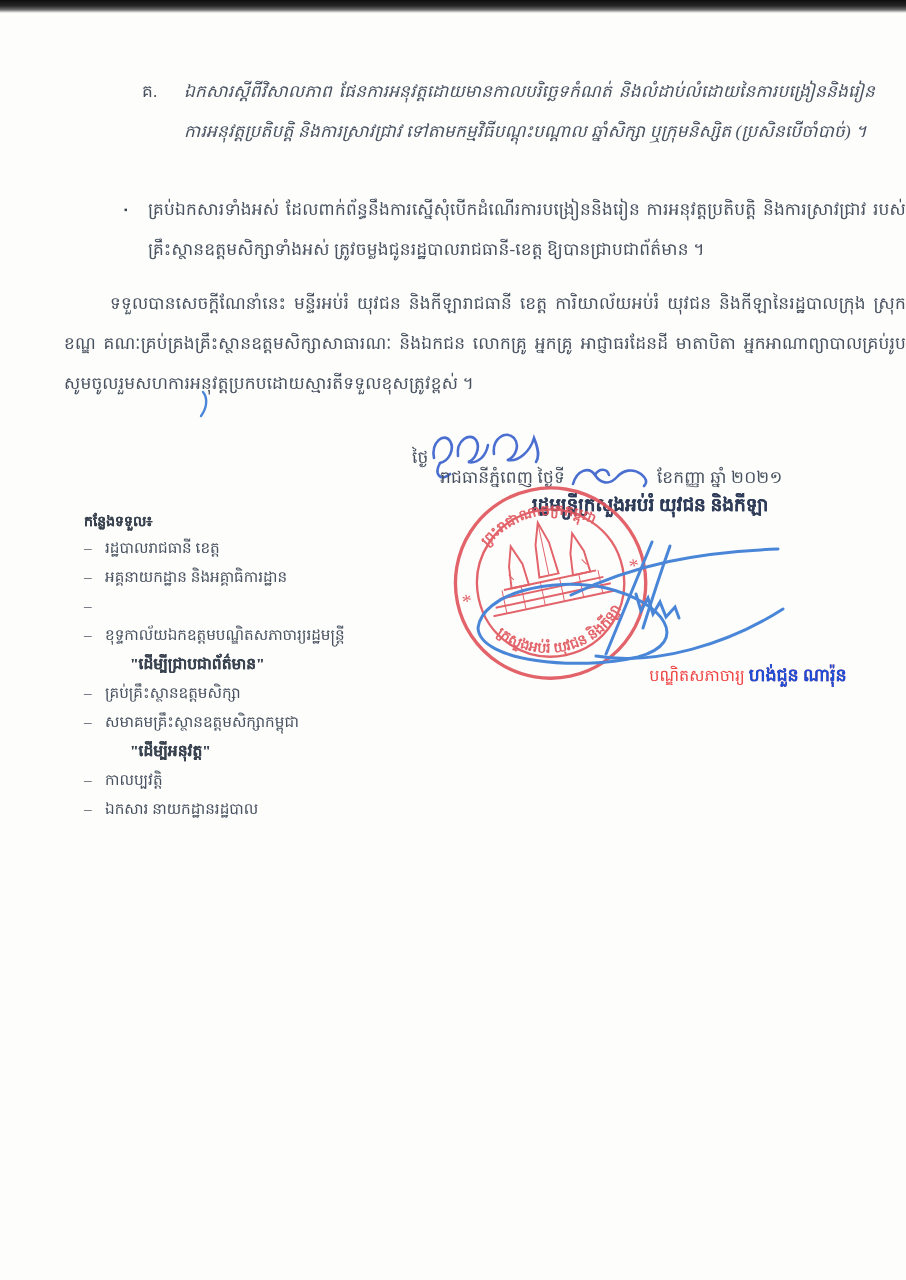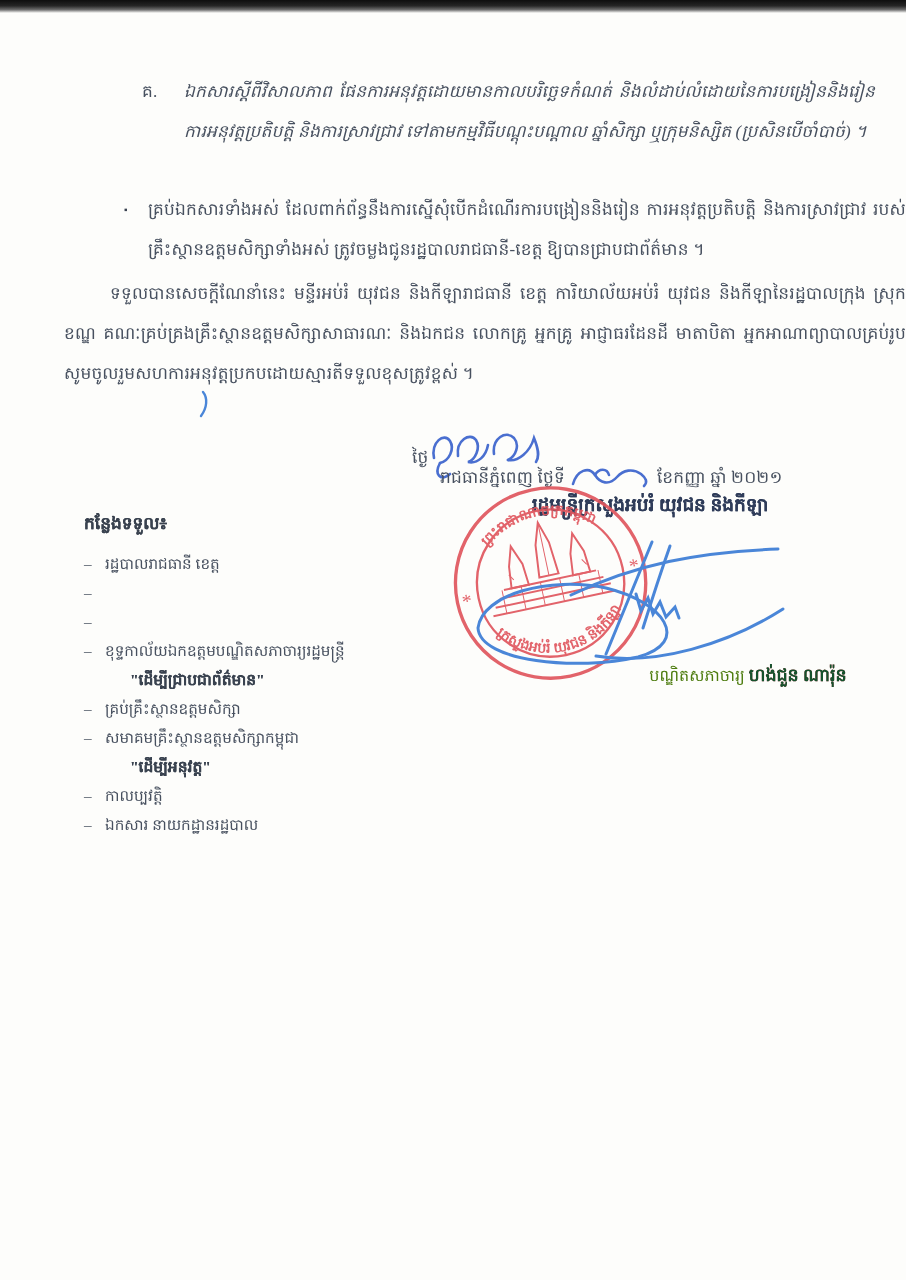--- a/index.html
+++ b/index.html
@@ -14,41 +14,41 @@
     background:linear-gradient(180deg,#0e0e0e 0%,#262626 45%,#6f6f6f 75%,#fdfdfb 100%);
   }
   
   .khmer{font-size:17px;line-height:40px;letter-spacing:.2px;}
   .item-g{position:absolute;left:142px;top:72px;width:733px;display:flex;gap:16px;}
   .item-g .g-label{flex:0 0 26px;}
   .item-g .g-text{text-align:justify;font-style:italic;}
   .bullet-row{position:absolute;left:124px;top:190px;width:782px;display:flex;gap:12px;}
   .bullet-row .marker{flex:0 0 12px;font-size:10px;line-height:40px;color:#3a4250;}
   .bullet-row .b-text{text-align:justify;}
-  .closing-par{position:absolute;left:64px;top:274px;width:842px;text-align:justify;text-indent:46px;}
+  .closing-par{position:absolute;left:64px;top:284px;width:842px;text-align:justify;text-indent:46px;}
   
   .date-line1{position:absolute;left:412px;top:428px;display:flex;align-items:flex-end;gap:0;white-space:nowrap;}
   .date-line2{position:absolute;left:440px;top:462px;display:flex;align-items:flex-start;gap:4px;white-space:nowrap;}
   .date-line1 .khmer,.date-line2 .khmer{line-height:32px;}
   .hw{display:inline-block;overflow:visible;}
   .signer-title{
     position:absolute;left:418px;top:488px;width:464px;text-align:center;
     font-weight:bold;font-size:18.5px;line-height:34px;color:#2f3c59;
     text-shadow:0 0 .4px #2f3c59;white-space:nowrap;
   }
   
   .stamp{position:absolute;left:436px;top:482px;width:230px;height:206px;transform:rotate(-12deg);opacity:.92;z-index:2;}
   
   .sig{position:absolute;left:456px;top:532px;width:348px;height:152px;overflow:visible;z-index:3;}
   .name-line{position:absolute;left:596px;top:664px;width:304px;text-align:center;white-space:nowrap;z-index:4;}
-  .name-honorific{font-size:16px;color:#4d7c0f;}
-  .name-bold{font-size:17.5px;font-weight:bold;color:#14532d;text-shadow:0 0 .4px #cc4f60;}
+  .name-honorific{font-size:16px;color:#ef4444;}
+  .name-bold{font-size:17.5px;font-weight:bold;color:#1d4ed8;text-shadow:0 0 .4px #cc4f60;}
   
   .recipients{position:absolute;left:84px;top:512px;width:348px;}
-  .recipients .heading{font-size:17px;font-weight:bold;color:#39424f;text-shadow:0 0 .4px #39424f;margin-bottom:12px;}
+  .recipients .heading{font-size:14px;font-weight:bold;color:#39424f;text-shadow:0 0 .4px #39424f;margin-bottom:0;}
   .rec-row{display:flex;gap:9px;font-size:15.2px;line-height:29px;color:#47505f;}
   .rec-row .dash{flex:0 0 12px;}
   .rec-note{padding-left:46px;font-size:15.5px;line-height:29px;font-weight:bold;color:#39424f;text-shadow:0 0 .4px #39424f;}
   .ink-mark{position:absolute;left:198px;top:390px;overflow:visible;}
 </style>
 </head>
 <body>
 
 <div class="page">
 
@@ -146,20 +146,21 @@
 
   <div class="recipients">
     <div class="heading">កន្លែងទទួល៖</div>
 
     <div class="rec-row">
       <span class="dash">–</span>
       <span>រដ្ឋបាលរាជធានី ខេត្ត</span>
     </div>
     <div class="rec-row">
       <span class="dash">–</span>
+      <span>អគ្គនាយកដ្ឋាន និងអគ្គាធិការដ្ឋាន</span>
     </div>
     <div class="rec-row">
       <span class="dash">–</span>
     </div>
     <div class="rec-row">
       <span class="dash">–</span>
       <span>ខុទ្ទកាល័យឯកឧត្តមបណ្ឌិតសភាចារ្យរដ្ឋមន្ត្រី</span>
     </div>
     <div class="rec-note">"ដើម្បីជ្រាបជាព័ត៌មាន"</div>
     <div class="rec-row">

